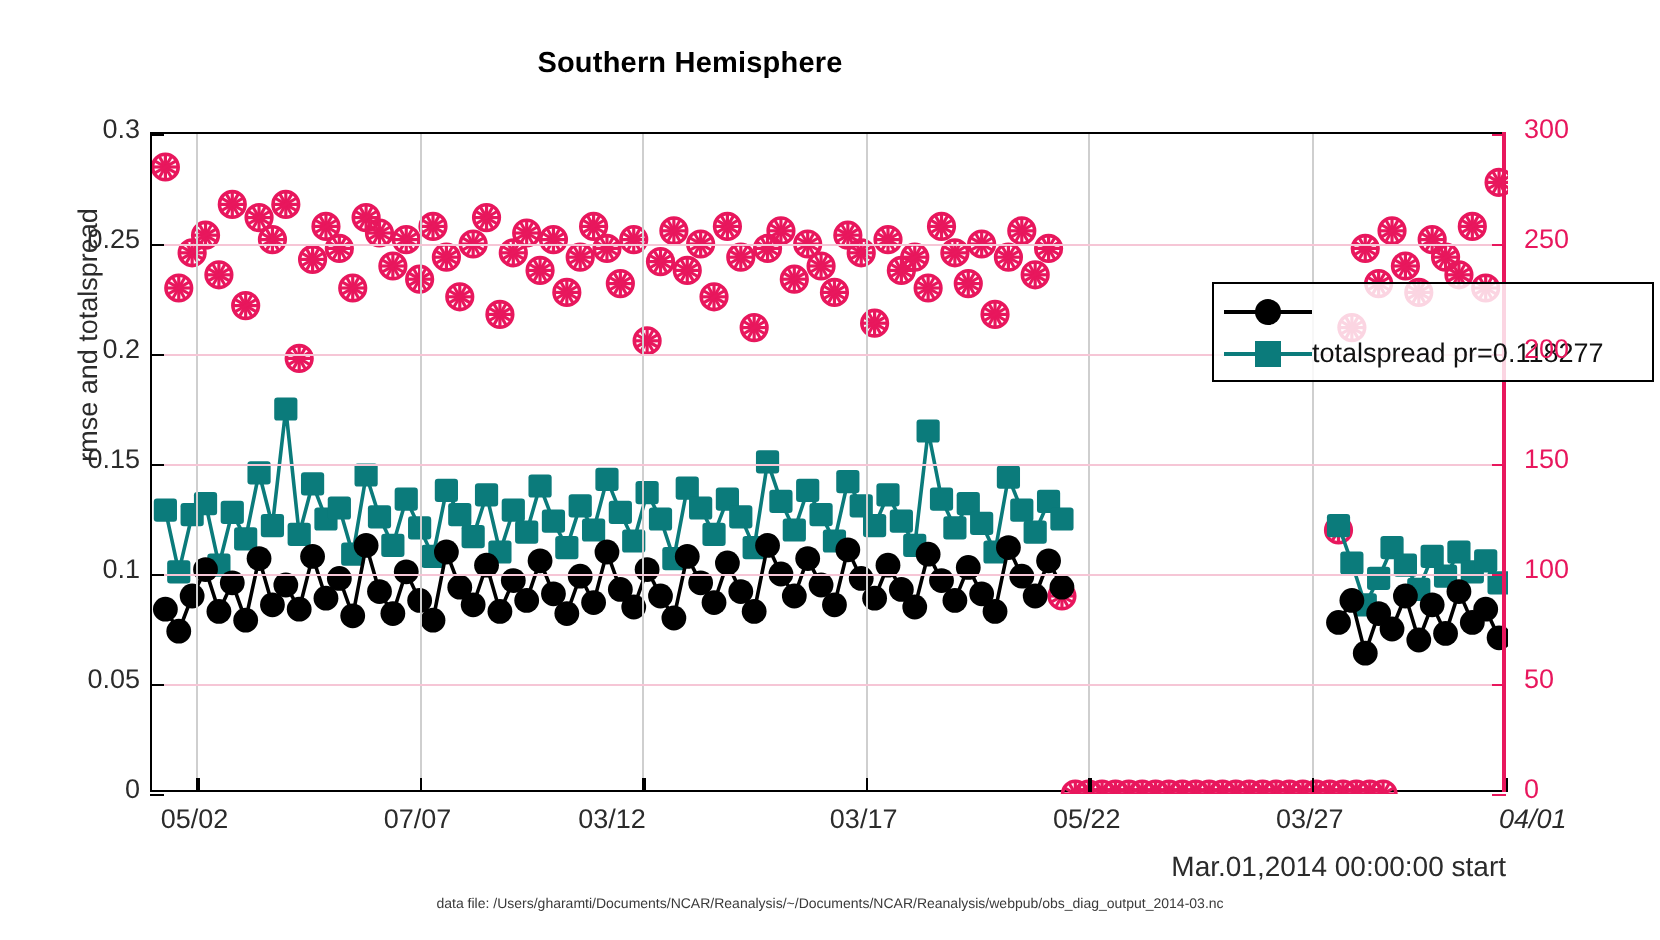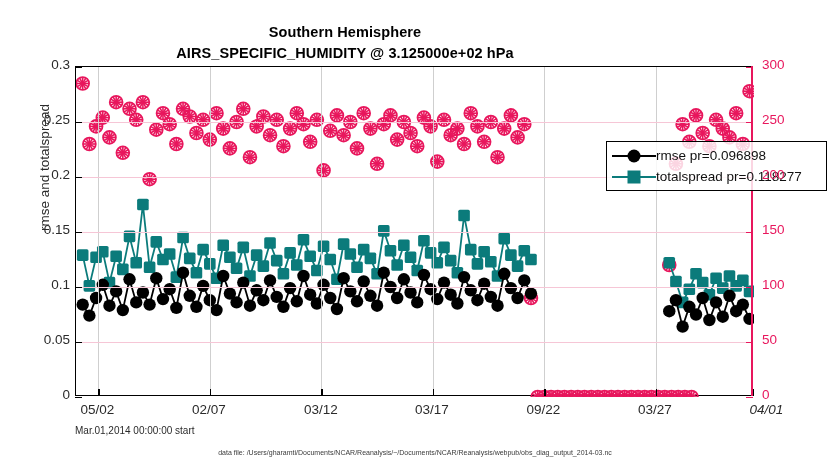--- a/index.html
+++ b/index.html
@@ -10,22 +10,22 @@
 
   
   .title-block{position:absolute;left:0;top:22px;width:690px;text-align:center;}
   .title-line{font-size:14.5px;font-weight:bold;color:#000;line-height:21px;letter-spacing:0.1px;}
 
   
   #ylabel-left{
     position:absolute;left:-76px;top:160px;width:240px;
     transform:rotate(-90deg);transform-origin:center center;
     text-align:center;font-size:13.5px;color:#2b2b2b;}
-  #xlabel{position:absolute;left:75px;top:425px;width:678px;text-align:left;
-    font-size:10px;color:#2b2b2b;}
+  #xlabel{position:absolute;left:75px;top:425px;width:678px;text-align:right;
+    font-size:14px;color:#2b2b2b;}
   #footer{position:absolute;left:0;top:449px;width:830px;text-align:center;
     font-size:7px;color:#3a3a3a;}
 
   
   #plot{position:absolute;left:75px;top:66px;width:678px;height:330px;
         border:1.3px solid #000;box-sizing:border-box;background:#fff;}
   #plot .rightspine{position:absolute;right:-1px;top:-1px;bottom:-1px;width:1.6px;background:#e8175d;}
 
   .gridv{position:absolute;top:0;bottom:0;width:1px;background:#cfcfcf;}
   .gridh{position:absolute;left:0;right:0;height:1px;background:#f6c6d6;}
@@ -56,21 +56,20 @@
 
   svg{display:block;}
 </style>
 </head>
 <body>
 
 <div id="figure">
 
   <div class="title-block">
     <div class="title-line">Southern Hemisphere</div>
-    <div class="title-line">AIRS_SPECIFIC_HUMIDITY @ 3.125000e+02 hPa</div>
   </div>
 
   <div id="ylabel-left">rmse and totalspread</div>
 
   <div id="xlabel">Mar.01,2014 00:00:00 start</div>
   <div id="footer">data file: /Users/gharamti/Documents/NCAR/Reanalysis/~/Documents/NCAR/Reanalysis/webpub/obs_diag_output_2014-03.nc</div>
 
   <div id="plot">
     <div class="rightspine"></div>
     <div id="grid-layer">
@@ -1230,21 +1229,20 @@
           <circle cx="673.5394736842105" cy="251.9" r="6.2" fill="#000000"></circle>
         </g>
       </svg>
 
     <div id="legend">
       <div class="leg-row">
         <span class="leg-sym">
           <span class="ln" style="background:#000"></span>
             <span class="mk mk-circle"></span>
         </span>
-        <span class="leg-txt">rmse pr=0.096898</span>
       </div>
       <div class="leg-row">
         <span class="leg-sym">
           <span class="ln" style="background:#0b7b7b"></span>
             <span class="mk mk-square"></span>
         </span>
         <span class="leg-txt">totalspread pr=0.118277</span>
       </div>
     </div>
   </div>
@@ -1262,21 +1260,21 @@
       <div class="ytr" style="top: 387px;">0</div>
       <div class="ytr" style="top: 332px;">50</div>
       <div class="ytr" style="top: 277px;">100</div>
       <div class="ytr" style="top: 222px;">150</div>
       <div class="ytr" style="top: 167px;">200</div>
       <div class="ytr" style="top: 112px;">250</div>
       <div class="ytr" style="top: 57px;">300</div>
     </div>
   <div id="xtick-layer">
       <div class="xtl" style="left: 52.3026px;">05/02</div>
-      <div class="xtl" style="left: 163.816px;">02/07</div>
-      <div class="xtl" style="left: 276px; text-align: center;">03/12</div>
+      <div class="xtl" style="left: 163.816px;">07/07</div>
+      <div class="xtl" style="left: 261px; text-align: center;">03/12</div>
       <div class="xtl" style="left: 386.842px;">03/17</div>
-      <div class="xtl" style="left: 498.355px;">09/22</div>
+      <div class="xtl" style="left: 498.355px;">05/22</div>
       <div class="xtl" style="left: 609.868px;">03/27</div>
       <div class="xtl" style="left: 721.382px; font-style: italic;">04/01</div>
     </div>
 
 </div>
 
 </body></html>

